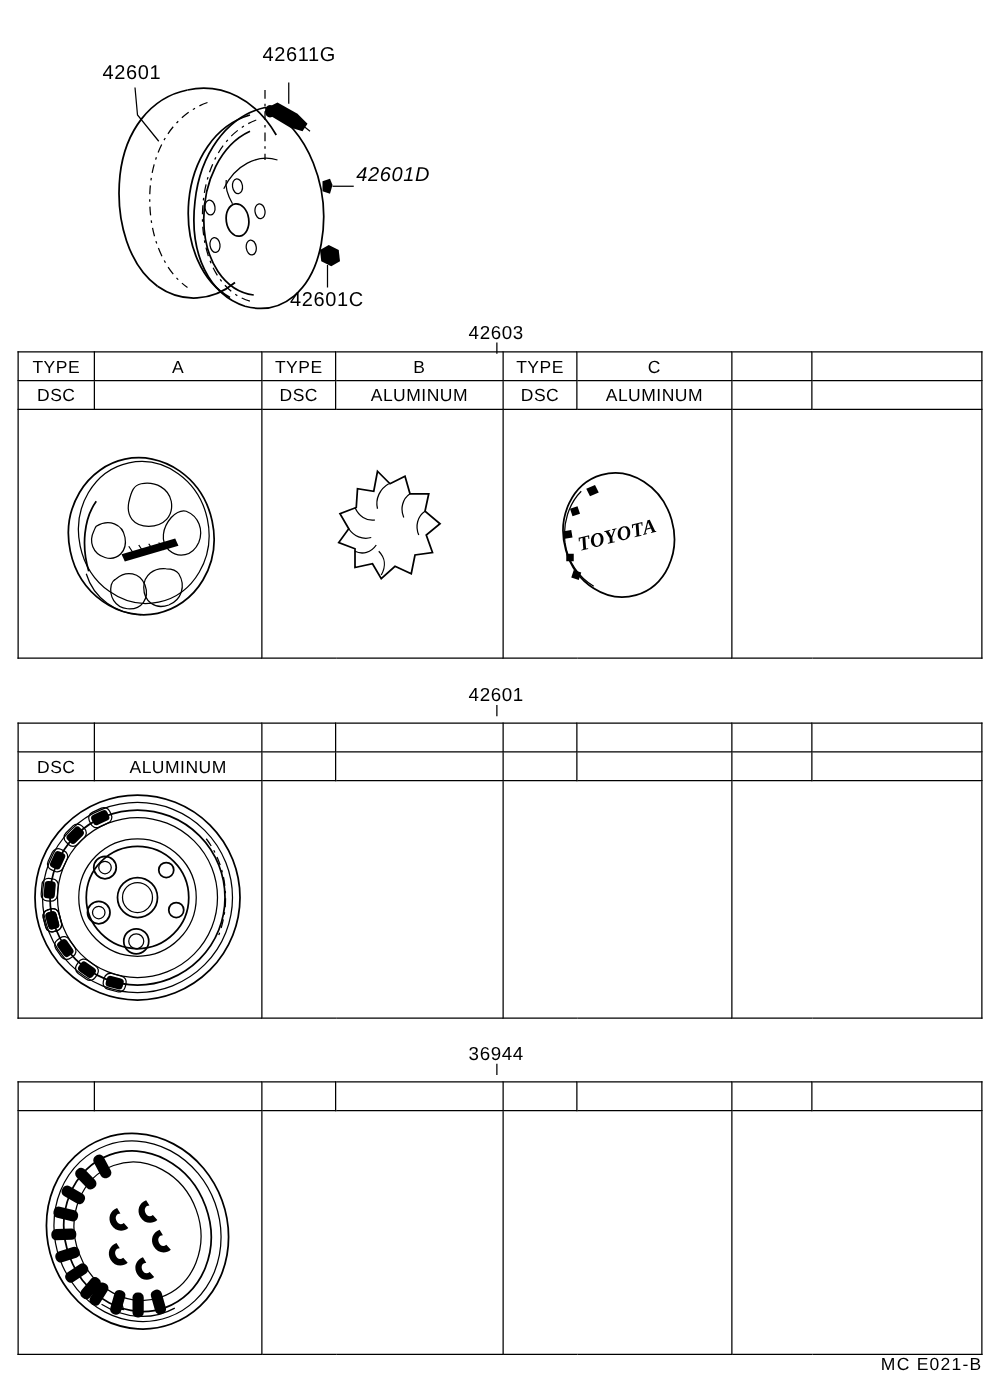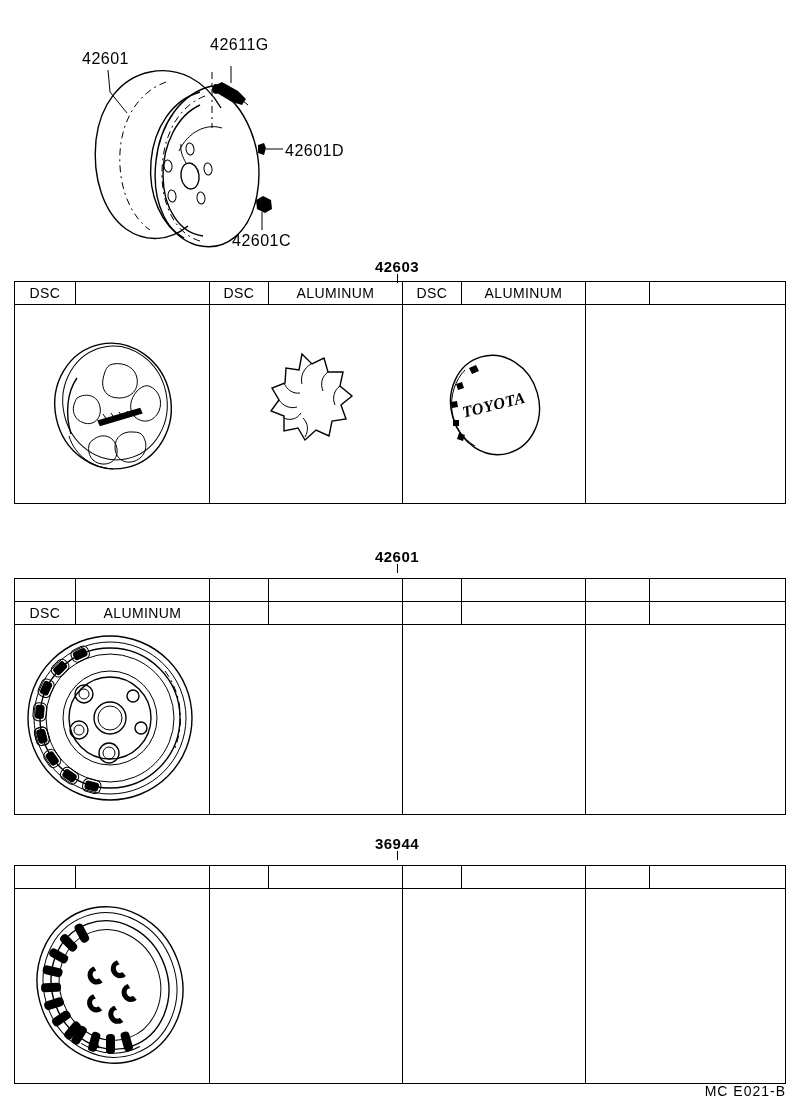--- a/index.html
+++ b/index.html
@@ -31,28 +31,28 @@
   }
   .callout {
     position: absolute;
     font-size: 16px;
     letter-spacing: 0.5px;
     white-space: nowrap;
     font-family: "Liberation Sans", sans-serif;
   }
   #callout-42601      { left: 82px;  top: 50px; }
   #callout-42611g     { left: 210px; top: 36px; }
-  #callout-42601d     { left: 285px; top: 142px; }
+  #callout-42601d     { left: 285px; top: 132px; font-style: italic; }
   #callout-42601c     { left: 232px; top: 232px; }
 
   
   .part-caption {
     position: absolute;
     font-size: 15px;
-    font-weight: bold;
+    font-weight: normal;
     letter-spacing: 0.5px;
     text-align: center;
     width: 120px;
   }
   #caption-42603 { left: 337px; top: 258px; }
   #caption-42601 { left: 337px; top: 548px; }
   #caption-42621 { left: 337px; top: 835px; }
   .caption-tick {
     position: absolute;
     width: 0;
@@ -170,20 +170,30 @@
       <col style="width:61px">
         <col style="width:134px">
       <col style="width:59px">
         <col style="width:134px">
       <col style="width:59px">
         <col style="width:124px">
       <col style="width:64px">
         <col style="width:136px">
     </colgroup>
     <tbody>
+      <tr class="row-head">
+        <td class="cell-label">TYPE</td>
+        <td class="cell-label">A</td>
+        <td class="cell-label">TYPE</td>
+        <td class="cell-label">B</td>
+        <td class="cell-label">TYPE</td>
+        <td class="cell-label">C</td>
+        <td class="cell-label"></td>
+        <td class="cell-label"></td>
+      </tr>
       <tr class="row-head">
         <td class="cell-label">DSC</td>
         <td class="cell-label"></td>
         <td class="cell-label">DSC</td>
         <td class="cell-label">ALUMINUM</td>
         <td class="cell-label">DSC</td>
         <td class="cell-label">ALUMINUM</td>
         <td class="cell-label"></td>
         <td class="cell-label"></td>
       </tr>

